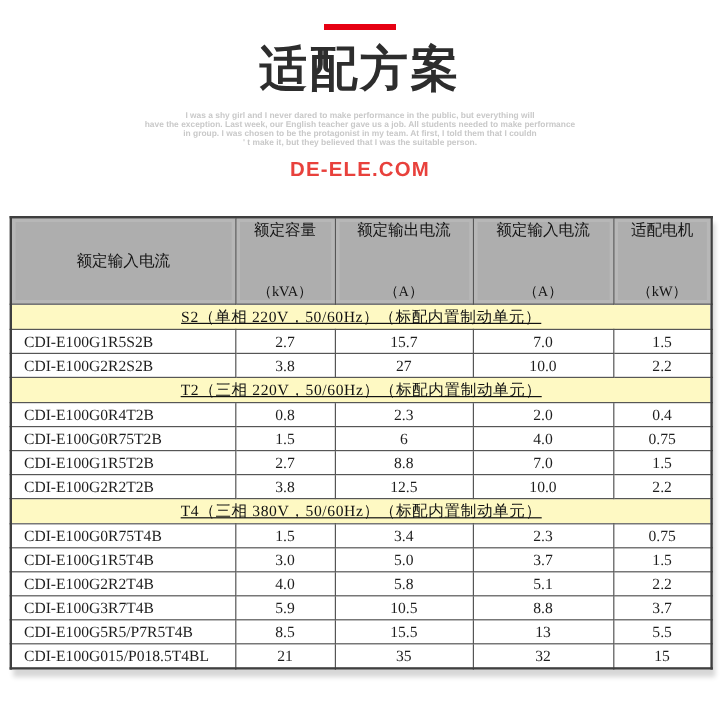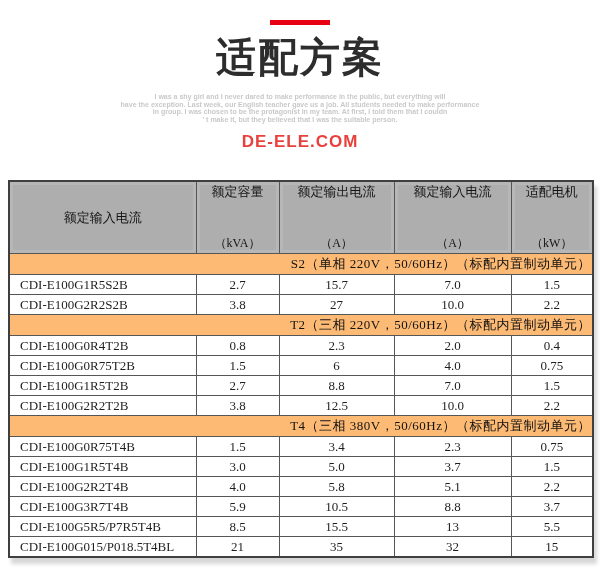--- a/index.html
+++ b/index.html
@@ -29,22 +29,22 @@
     box-shadow:3px 6px 4px rgba(0,0,0,0.16);
   }
   table.spec th, table.spec td { border:1px solid #565656; overflow:hidden; white-space:nowrap; }
   thead th {
     background:#aeaeae; height:36px; font-size:13px; font-weight:400;
     color:#141414; text-align:center; vertical-align:middle;
     box-shadow:inset 0 0 0 3px rgba(255,255,255,0.12);
   }
   thead th .unit { display:block; font-size:12px;margin-top:34px; }
   tr.section-row td {
-    background:#fdba74; height:17px; text-align:right;
-    font-size:13px; color:#121212; letter-spacing:0.5px;
+    background:#fef9c3; height:17px; text-align:center;
+    font-size:13px; color:#121212; letter-spacing:0.5px;text-decoration:underline;
   }
   tr.data-row td { height:17px; font-size:13px; color:#1e1e1e; background:#ffffff; }
   td.model-cell { text-align:left; padding-left:10px; }
   td.num-cell { text-align:center; }
 </style>
 </head>
 <body>
 
 <div class="red-bar"></div>
 

